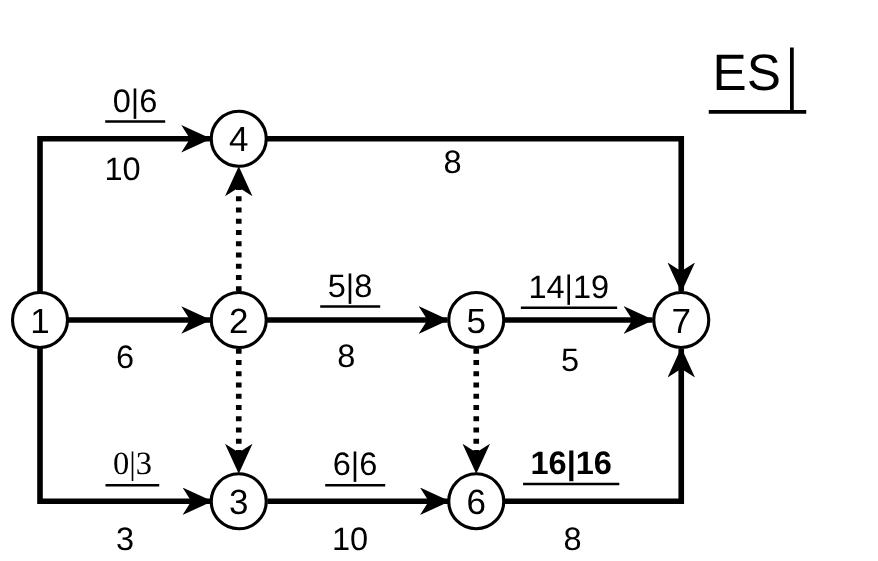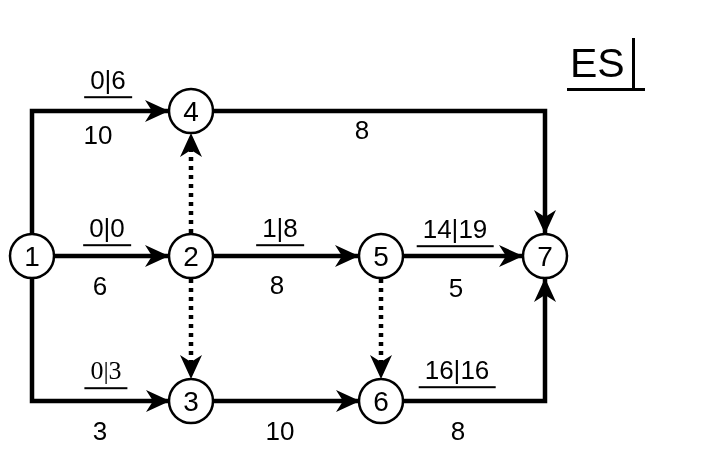--- a/index.html
+++ b/index.html
@@ -59,21 +59,21 @@
   }
   .es-label {
     border-bottom: 2.5px solid #000000;
     padding: 0 6px 1px 6px;
   }
   .legend {
     position: absolute;
     left: 567px;
     top: 38px;
     display: inline-flex;
-    align-items: center;
+    align-items: flex-start;
     border-bottom: 3px solid #000000;
     padding: 0 3px;
     font-size: 41px;
     line-height: 1;
     color: #000000;
   }
   .legend-bar {
     display: inline-block;
     width: 3px;
     height: 50px;
@@ -118,30 +118,30 @@
       <text x="381" y="401" dy="0.36em" class="node-text">6</text>
       <circle cx="545" cy="256" r="22" class="node-circle"></circle>
       <text x="545" y="256" dy="0.36em" class="node-text">7</text>
     </svg>
 
   <div id="labels-overlay">
 
   <div class="es-label" style="left: 108px; top: 82px;">0|6</div>
       <div class="dur-label" style="left: 98px; top: 135px;">10</div>
       <div class="dur-label" style="left: 362px; top: 130px;">8</div>
-      <div class="es-label" style="left: 107px; top: 230px;">0|0</div>
       <div class="dur-label" style="left: 100px; top: 286px;">6</div>
-      <div class="es-label" style="left: 280px; top: 230px;">1|8</div>
+      <div class="es-label" style="left: 280px; top: 230px;">5|8</div>
       <div class="dur-label" style="left: 277px; top: 285px;">8</div>
       <div class="es-label" style="left: 455px; top: 231px;">14|19</div>
       <div class="dur-label" style="left: 456px; top: 288px;">5</div>
       <div class="es-label" style="left: 106px; top: 373px; font-family: Liberation Serif, serif;">0|3</div>
       <div class="dur-label" style="left: 100px; top: 431px;">3</div>
+      <div class="es-label" style="left: 284px; top: 373px;">6|6</div>
       <div class="dur-label" style="left: 280px; top: 431px;">10</div>
-      <div class="es-label" style="left: 457px; top: 372px;">16|16</div>
+      <div class="es-label" style="left: 457px; top: 372px; font-weight: bold;">16|16</div>
       <div class="dur-label" style="left: 458px; top: 431px;">8</div>
     </div>
 
   <div class="legend">
     <span>ES</span>
     <span class="legend-bar"></span>
   </div>
 
 </div>
 

